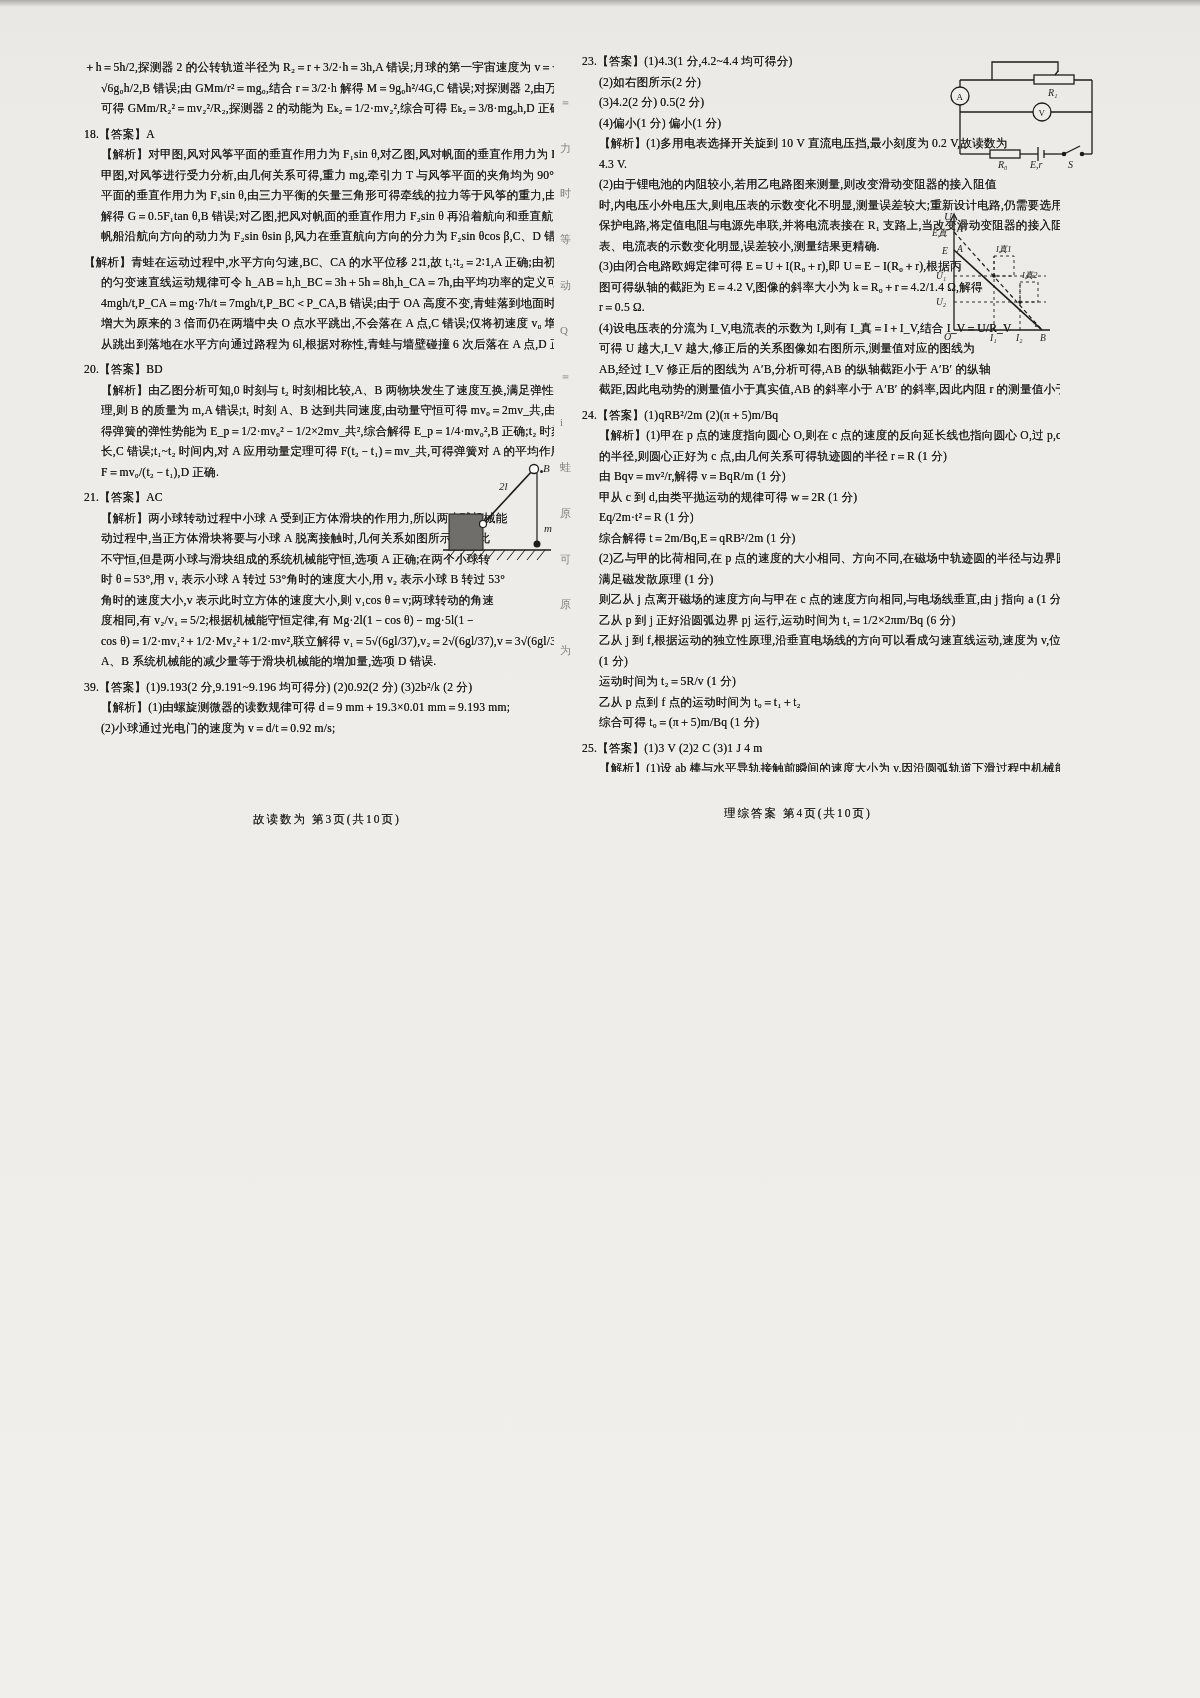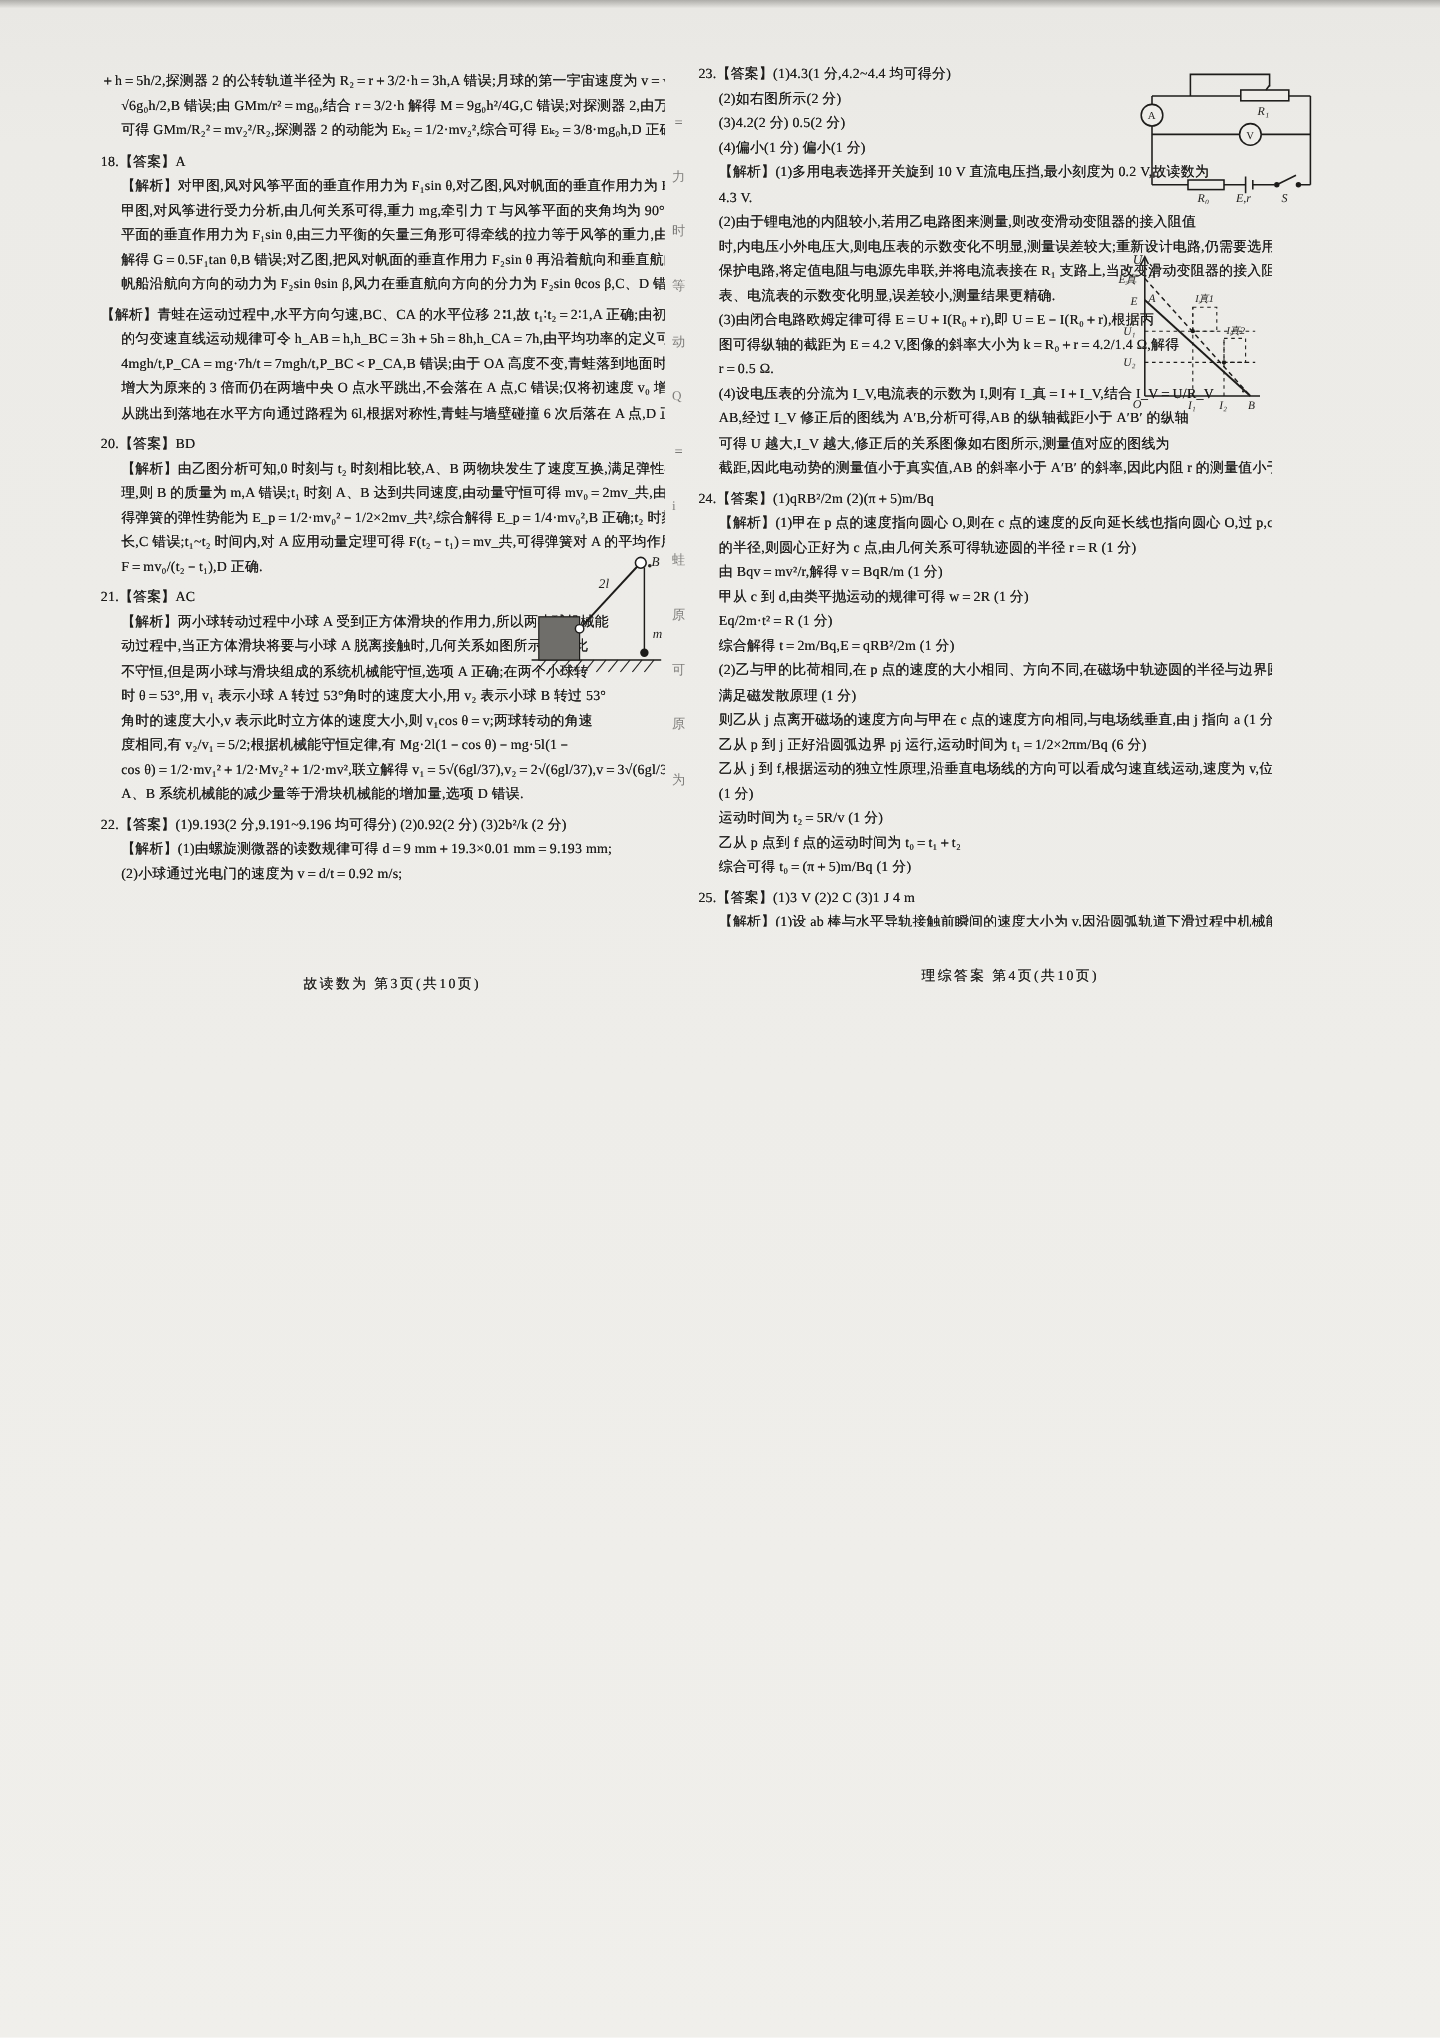--- a/index.html
+++ b/index.html
@@ -20,21 +20,21 @@
     white-space:nowrap;
     letter-spacing:.2px;
     text-shadow:0 0 .45px rgba(20,20,20,.85);
   }
   .lines p:first-child{padding-left:0;}
   .footer{
     position:absolute;font-size:11.5px;color:#242320;letter-spacing:2px;
     text-shadow:0 0 .4px rgba(20,20,20,.8);
   }
   .footer-left{left:253px;top:812px;}
-  .footer-right{left:768px;top:806px;}
+  .footer-right{left:724px;top:806px;}
   .figure{position:absolute;}
   .fig-q21{left:441px;top:462px;}
   .fig-circuit{left:946px;top:58px;}
   .fig-graph{left:928px;top:208px;}
   svg text{font-family:"Liberation Serif","DejaVu Serif",serif;fill:#1d1c1a;}
   .gutter{
     position:absolute;left:560px;top:96px;height:560px;width:16px;
     display:flex;flex-direction:column;justify-content:space-between;
     opacity:.55;
   }
@@ -89,21 +89,21 @@
         <p>不守恒,但是两小球与滑块组成的系统机械能守恒,选项 A 正确;在两个小球转</p>
         <p>时 θ＝53°,用 v₁ 表示小球 A 转过 53°角时的速度大小,用 v₂ 表示小球 B 转过 53°</p>
         <p>角时的速度大小,v 表示此时立方体的速度大小,则 v₁cos θ＝v;两球转动的角速</p>
         <p>度相同,有 v₂/v₁＝5/2;根据机械能守恒定律,有 Mg·2l(1－cos θ)－mg·5l(1－</p>
         <p>cos θ)＝1/2·mv₁²＋1/2·Mv₂²＋1/2·mv²,联立解得 v₁＝5√(6gl/37),v₂＝2√(6gl/37),v＝3√(6gl/37),选项 B 错误,C 正确;</p>
         <p>A、B 系统机械能的减少量等于滑块机械能的增加量,选项 D 错误.</p>
       </div>
   </div>
   <div class="block">
     <div class="lines">
-        <p>22.【答案】(1)9.193(2 分,9.191~9.196 均可得分)   (2)0.92(2 分)   (3)2b²/k (2 分)</p>
+        <p>39.【答案】(1)9.193(2 分,9.191~9.196 均可得分)   (2)0.92(2 分)   (3)2b²/k (2 分)</p>
         <p>【解析】(1)由螺旋测微器的读数规律可得 d＝9 mm＋19.3×0.01 mm＝9.193 mm;</p>
         <p>(2)小球通过光电门的速度为 v＝d/t＝0.92 m/s;</p>
       </div>
   </div>
 </div>
 
 <div class="page-col col-right">
   <div class="block">
     <div class="lines">
         <p>23.【答案】(1)4.3(1 分,4.2~4.4 均可得分)</p>
@@ -113,22 +113,22 @@
         <p>【解析】(1)多用电表选择开关旋到 10 V 直流电压挡,最小刻度为 0.2 V,故读数为</p>
         <p>4.3 V.</p>
         <p>(2)由于锂电池的内阻较小,若用乙电路图来测量,则改变滑动变阻器的接入阻值</p>
         <p>时,内电压小外电压大,则电压表的示数变化不明显,测量误差较大;重新设计电路,仍需要选用定值电阻来</p>
         <p>保护电路,将定值电阻与电源先串联,并将电流表接在 R₁ 支路上,当改变滑动变阻器的接入阻值时,电压</p>
         <p>表、电流表的示数变化明显,误差较小,测量结果更精确.</p>
         <p>(3)由闭合电路欧姆定律可得 E＝U＋I(R₀＋r),即 U＝E－I(R₀＋r),根据丙</p>
         <p>图可得纵轴的截距为 E＝4.2 V,图像的斜率大小为 k＝R₀＋r＝4.2/1.4 Ω,解得</p>
         <p>r＝0.5 Ω.</p>
         <p>(4)设电压表的分流为 I_V,电流表的示数为 I,则有 I_真＝I＋I_V,结合 I_V＝U/R_V</p>
+        <p>可得 U 越大,I_V 越大,修正后的关系图像如右图所示,测量值对应的图线为</p>
         <p>AB,经过 I_V 修正后的图线为 A′B,分析可得,AB 的纵轴截距小于 A′B′ 的纵轴</p>
-        <p>可得 U 越大,I_V 越大,修正后的关系图像如右图所示,测量值对应的图线为</p>
         <p>截距,因此电动势的测量值小于真实值,AB 的斜率小于 A′B′ 的斜率,因此内阻 r 的测量值小于真实值.</p>
       </div>
   </div>
   <div class="block">
     <div class="lines">
         <p>24.【答案】(1)qRB²/2m   (2)(π＋5)m/Bq</p>
         <p>【解析】(1)甲在 p 点的速度指向圆心 O,则在 c 点的速度的反向延长线也指向圆心 O,过 p,c 作甲的轨迹圆</p>
         <p>的半径,则圆心正好为 c 点,由几何关系可得轨迹圆的半径 r＝R   (1 分)</p>
         <p>由 Bqv＝mv²/r,解得 v＝BqR/m   (1 分)</p>
         <p>甲从 c 到 d,由类平抛运动的规律可得 w＝2R   (1 分)</p>

